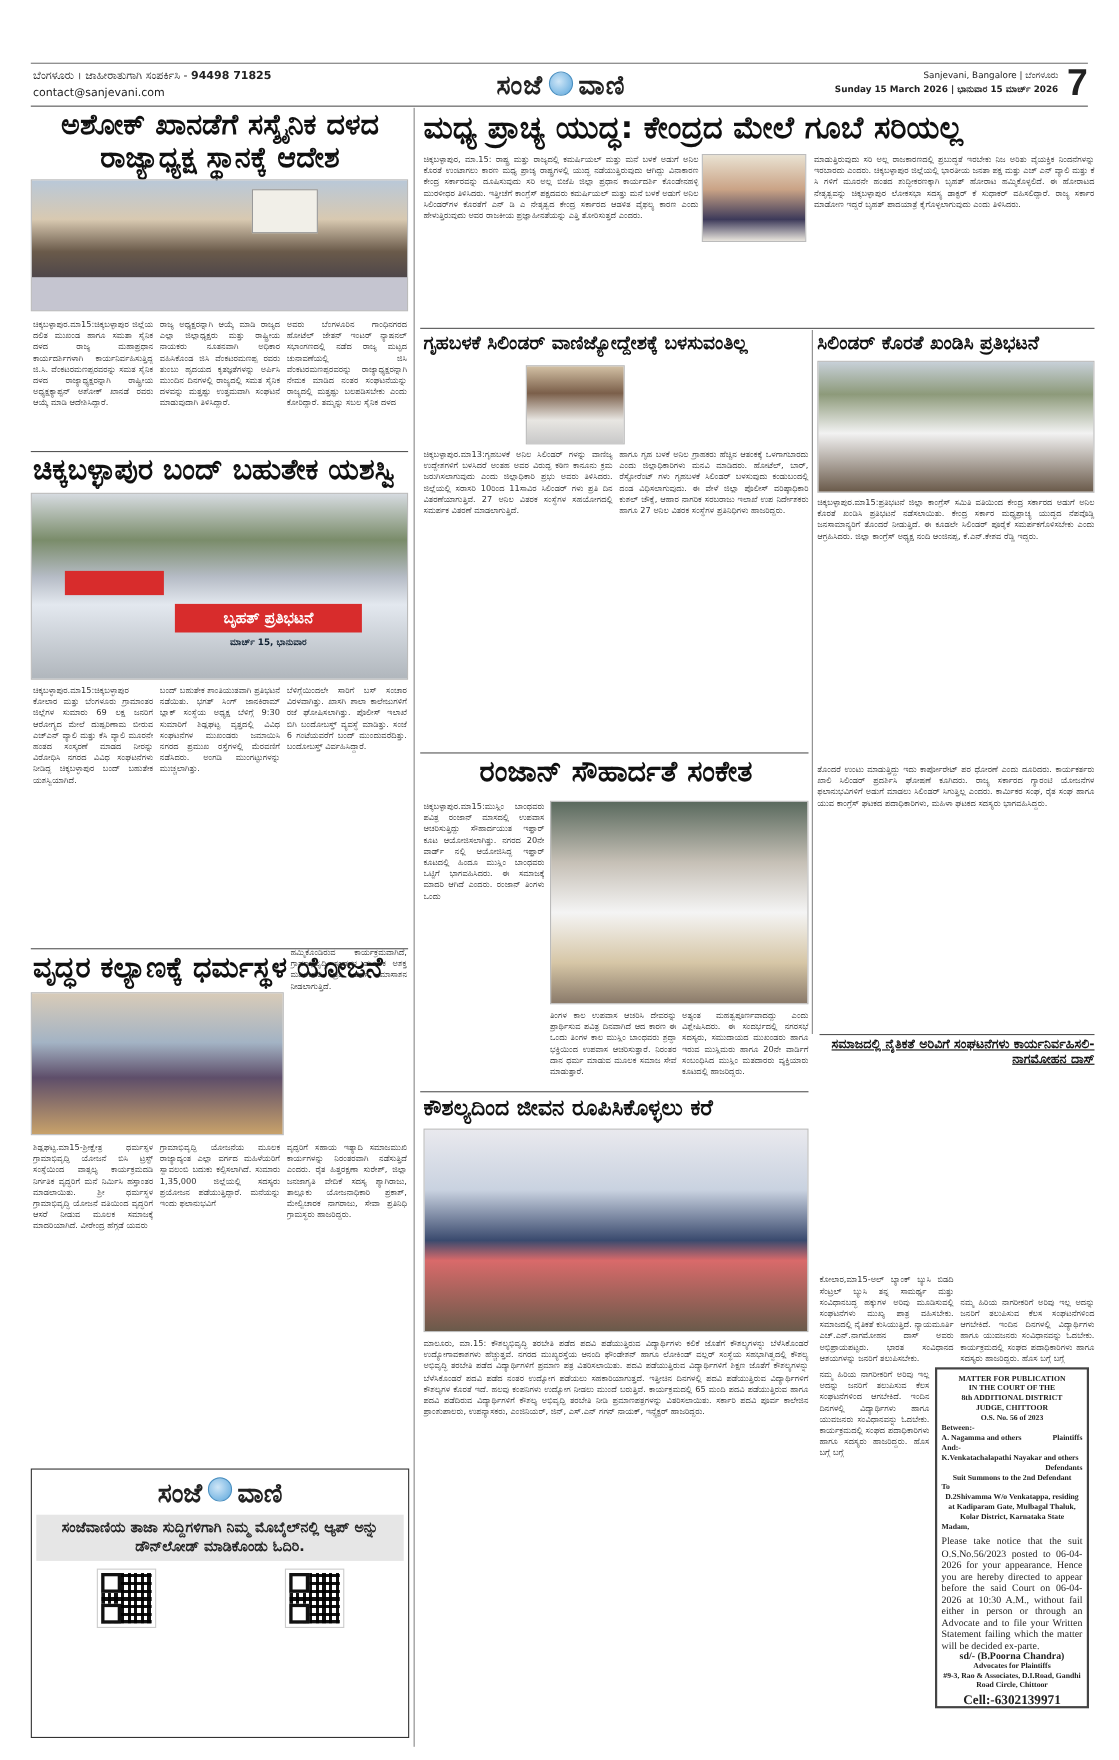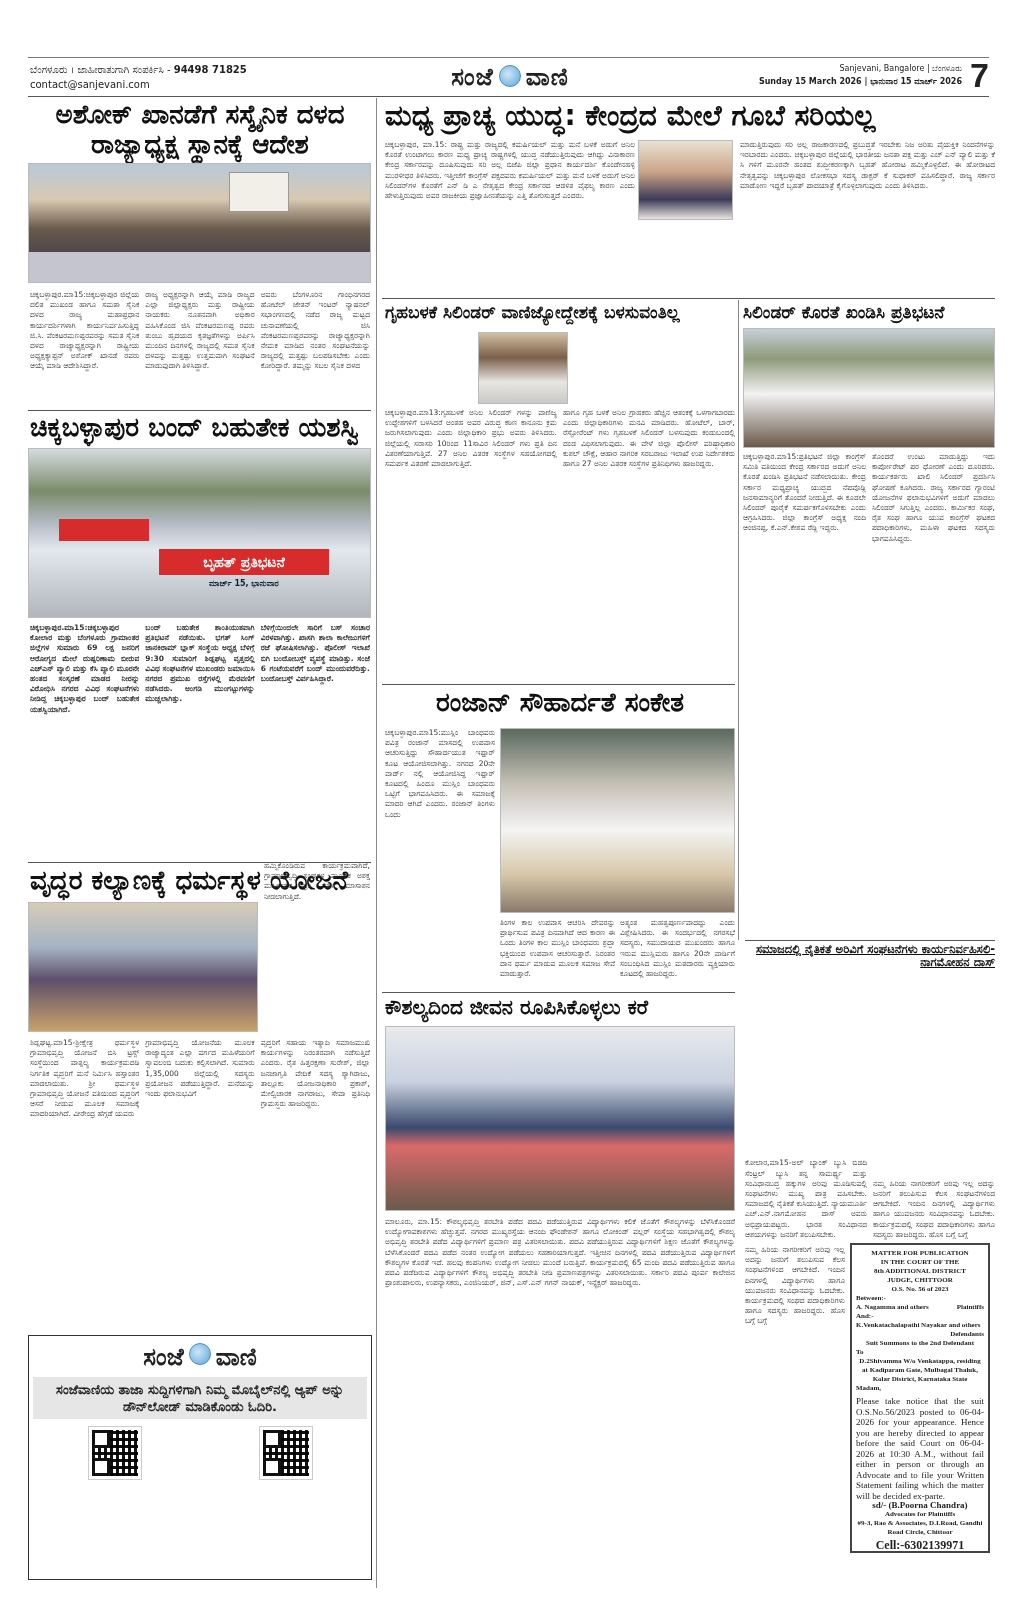--- a/index.html
+++ b/index.html
@@ -76,21 +76,21 @@
   <div class="text-col">ಅವರು ಬೆಂಗಳೂರಿನ ಗಾಂಧಿನಗರದ ಹೋಟೆಲ್ ಜೇತನ್ ಇಂಟರ್ ನ್ಯಾಷನಲ್ ಸಭಾಂಗಣದಲ್ಲಿ ನಡೆದ ರಾಜ್ಯ ಮಟ್ಟದ ಚುನಾವಣೆಯಲ್ಲಿ ಜಿಸಿ ವೆಂಕಟರಮಣಪ್ಪರವರನ್ನು ರಾಜ್ಯಾಧ್ಯಕ್ಷರನ್ನಾಗಿ ನೇಮಕ ಮಾಡಿದ ನಂತರ ಸಂಘಟನೆಯನ್ನು ರಾಜ್ಯದಲ್ಲಿ ಮತ್ತಷ್ಟು ಬಲಪಡಿಸಬೇಕು ಎಂದು ಕೋರಿದ್ದಾರೆ. ತಮ್ಮನ್ನು ಸಬಲ ಸೈನಿಕ ದಳದ</div>
 </div>
 <div class="hr" style="left:28px; width:343px; top:410px;"></div>
 
 <div class="abs headline h-big" style="left:30px; top:413px; width:340px;">ಚಿಕ್ಕಬಳ್ಳಾಪುರ ಬಂದ್ ಬಹುತೇಕ ಯಶಸ್ವಿ</div>
 <div class="photo" style="left:28px; top:448px; width:343px; height:170px; background:linear-gradient(180deg,#d6dbe0 0%,#7a8c6a 25%,#b6bcc6 45%,#e3e8ef 60%,#b0b6bc 100%);">
   <div style="position:absolute;left:130px;top:100px;width:170px;height:26px;background:#d82c2c;color:#fff;font-weight:bold;font-size:14px;display:flex;align-items:center;justify-content:center;">ಬೃಹತ್ ಪ್ರತಿಭಟನೆ</div>
   <div style="position:absolute;left:180px;top:130px;font-size:8px;color:#123;font-weight:bold;">ಮಾರ್ಚ್ 15, ಭಾನುವಾರ</div>
   <div style="position:absolute;left:30px;top:70px;width:90px;height:22px;background:#d82c2c;"></div>
 </div>
-<div class="text-cols" style="left:30px; top:623px; width:340px; height:235px;font-weight:bold;">
+<div class="text-cols" style="left:30px; top:623px; width:340px; height:235px;">
   <div class="text-col">ಚಿಕ್ಕಬಳ್ಳಾಪುರ.ಮಾ15:ಚಿಕ್ಕಬಳ್ಳಾಪುರ ಕೋಲಾರ ಮತ್ತು ಬೆಂಗಳೂರು ಗ್ರಾಮಾಂತರ ಜಿಲ್ಲೆಗಳ ಸುಮಾರು 69 ಲಕ್ಷ ಜನರಿಗೆ ಆರೋಗ್ಯದ ಮೇಲೆ ದುಷ್ಪರಿಣಾಮ ಬೀರುವ ಎಚ್‌ಎನ್ ವ್ಯಾಲಿ ಮತ್ತು ಕೆಸಿ ವ್ಯಾಲಿ ಮೂರನೇ ಹಂತದ ಸಂಸ್ಕರಣೆ ಮಾಡದ ನೀರನ್ನು ವಿರೋಧಿಸಿ ನಗರದ ವಿವಿಧ ಸಂಘಟನೆಗಳು ನೀಡಿದ್ದ ಚಿಕ್ಕಬಳ್ಳಾಪುರ ಬಂದ್ ಬಹುತೇಕ ಯಶಸ್ವಿಯಾಗಿದೆ.</div>
   <div class="text-col">ಬಂದ್ ಬಹುತೇಕ ಶಾಂತಿಯುತವಾಗಿ ಪ್ರತಿಭಟನೆ ನಡೆಯಿತು. ಭಗತ್ ಸಿಂಗ್ ಜಾನಕಿರಾಮ್ ಬ್ಲಾಕ್ ಸಂಸ್ಥೆಯ ಅಧ್ಯಕ್ಷ ಬೆಳಿಗ್ಗೆ 9:30 ಸುಮಾರಿಗೆ ಶಿಡ್ಲಘಟ್ಟ ವೃತ್ತದಲ್ಲಿ ವಿವಿಧ ಸಂಘಟನೆಗಳ ಮುಖಂಡರು ಜಮಾಯಿಸಿ ನಗರದ ಪ್ರಮುಖ ರಸ್ತೆಗಳಲ್ಲಿ ಮೆರವಣಿಗೆ ನಡೆಸಿದರು. ಅಂಗಡಿ ಮುಂಗಟ್ಟುಗಳನ್ನು ಮುಚ್ಚಲಾಗಿತ್ತು.</div>
   <div class="text-col">ಬೆಳಿಗ್ಗೆಯಿಂದಲೇ ಸಾರಿಗೆ ಬಸ್ ಸಂಚಾರ ವಿರಳವಾಗಿತ್ತು. ಖಾಸಗಿ ಶಾಲಾ ಕಾಲೇಜುಗಳಿಗೆ ರಜೆ ಘೋಷಿಸಲಾಗಿತ್ತು. ಪೊಲೀಸ್ ಇಲಾಖೆ ಬಿಗಿ ಬಂದೋಬಸ್ತ್ ವ್ಯವಸ್ಥೆ ಮಾಡಿತ್ತು. ಸಂಜೆ 6 ಗಂಟೆಯವರೆಗೆ ಬಂದ್ ಮುಂದುವರೆದಿತ್ತು. ಬಂದೋಬಸ್ತ್ ವಿರ್ವಹಿಸಿದ್ದಾರೆ.</div>
 </div>
 <div class="hr" style="left:28px; width:343px; top:862px;"></div>
 
 <div class="abs headline h-big" style="left:30px; top:866px; width:340px;">ವೃದ್ಧರ ಕಲ್ಯಾಣಕ್ಕೆ ಧರ್ಮಸ್ಥಳ ಯೋಜನೆ</div>
 <div class="photo" style="left:28px; top:902px; width:230px; height:130px; background:linear-gradient(180deg,#d8cbb8 0%,#a3b3c4 35%,#5e4e6a 60%,#c8a26a 100%);"></div>
 <div class="abs text-col" style="left:264px; top:861px; width:106px; height:130px;">ಹಮ್ಮಿಕೊಂಡಿರುವ ಕಾರ್ಯಕ್ರಮವಾಗಿದೆ, ಗ್ರಾಮಾಭಿವೃದ್ಧಿ ಸಂಘಗಳ ಮೂಲಕ ಅಶಕ್ತ ಮಹಿಳೆಯರ ಪ್ರತಿ ವರ್ಷ ಮಾಸಾಶನ ನೀಡಲಾಗುತ್ತಿದೆ.</div>
 <div class="text-cols" style="left:30px; top:1038px; width:340px; height:288px;">
@@ -118,21 +118,21 @@
 
 <div class="abs headline h-med" style="left:385px; top:303px; width:350px; font-size:17px;">ಗೃಹಬಳಕೆ ಸಿಲಿಂಡರ್ ವಾಣಿಜ್ಯೋದ್ದೇಶಕ್ಕೆ ಬಳಸುವಂತಿಲ್ಲ</div>
 <div class="photo" style="left:478px; top:332px; width:90px; height:72px; background:linear-gradient(180deg,#d2c0a4 0%,#7b5f4a 35%,#e8e6e2 70%,#c9c9c9 100%);"></div>
 <div class="text-cols" style="left:385px; top:408px; width:350px; height:270px;">
   <div class="text-col">ಚಿಕ್ಕಬಳ್ಳಾಪುರ.ಮಾ13:ಗೃಹಬಳಕೆ ಅನಿಲ ಸಿಲಿಂಡರ್ ಗಳನ್ನು ವಾಣಿಜ್ಯ ಉದ್ದೇಶಗಳಿಗೆ ಬಳಸಿದರೆ ಅಂತಹ ಅವರ ವಿರುದ್ಧ ಕಠಿಣ ಕಾನೂನು ಕ್ರಮ ಜರುಗಿಸಲಾಗುವುದು ಎಂದು ಜಿಲ್ಲಾಧಿಕಾರಿ ಪ್ರಭು ಅವರು ತಿಳಿಸಿದರು. ಜಿಲ್ಲೆಯಲ್ಲಿ ಸರಾಸರಿ 10ರಿಂದ 11ಸಾವಿರ ಸಿಲಿಂಡರ್ ಗಳು ಪ್ರತಿ ದಿನ ವಿತರಣೆಯಾಗುತ್ತಿವೆ. 27 ಅನಿಲ ವಿತರಕ ಸಂಸ್ಥೆಗಳ ಸಹಯೋಗದಲ್ಲಿ ಸಮರ್ಪಕ ವಿತರಣೆ ಮಾಡಲಾಗುತ್ತಿದೆ.</div>
   <div class="text-col">ಹಾಗೂ ಗೃಹ ಬಳಕೆ ಅನಿಲ ಗ್ರಾಹಕರು ಹೆಚ್ಚಿನ ಆತಂಕಕ್ಕೆ ಒಳಗಾಗಬಾರದು ಎಂದು ಜಿಲ್ಲಾಧಿಕಾರಿಗಳು ಮನವಿ ಮಾಡಿದರು. ಹೋಟೆಲ್, ಬಾರ್, ರೆಸ್ಟೋರೆಂಟ್ ಗಳು ಗೃಹಬಳಕೆ ಸಿಲಿಂಡರ್ ಬಳಸುವುದು ಕಂಡುಬಂದಲ್ಲಿ ದಂಡ ವಿಧಿಸಲಾಗುವುದು. ಈ ವೇಳೆ ಜಿಲ್ಲಾ ಪೊಲೀಸ್ ವರಿಷ್ಠಾಧಿಕಾರಿ ಕುಶಲ್ ಚೌಕ್ಸೆ, ಆಹಾರ ನಾಗರಿಕ ಸರಬರಾಜು ಇಲಾಖೆ ಉಪ ನಿರ್ದೇಶಕರು ಹಾಗೂ 27 ಅನಿಲ ವಿತರಕ ಸಂಸ್ಥೆಗಳ ಪ್ರತಿನಿಧಿಗಳು ಹಾಜರಿದ್ದರು.</div>
 </div>
 
 <div class="abs headline h-med" style="left:743px; top:303px; width:255px; font-size:17px;">ಸಿಲಿಂಡರ್ ಕೊರತೆ ಖಂಡಿಸಿ ಪ್ರತಿಭಟನೆ</div>
 <div class="photo" style="left:743px; top:328px; width:252px; height:120px; background:linear-gradient(180deg,#c7d0d8 0%,#8d9a7a 25%,#f2f2f2 55%,#6a5a4a 100%);"></div>
-<div class="text-cols" style="left:743px; top:452px; width:252px; height:480px;">
+<div class="text-cols" style="left:743px; top:452px; width:252px; height:480px;flex-direction:column;">
   <div class="text-col">ಚಿಕ್ಕಬಳ್ಳಾಪುರ.ಮಾ15:ಪ್ರತಿಭಟನೆ ಜಿಲ್ಲಾ ಕಾಂಗ್ರೆಸ್ ಸಮಿತಿ ವತಿಯಿಂದ ಕೇಂದ್ರ ಸರ್ಕಾರದ ಅಡುಗೆ ಅನಿಲ ಕೊರತೆ ಖಂಡಿಸಿ ಪ್ರತಿಭಟನೆ ನಡೆಸಲಾಯಿತು. ಕೇಂದ್ರ ಸರ್ಕಾರ ಮಧ್ಯಪ್ರಾಚ್ಯ ಯುದ್ಧದ ನೆಪವೊಡ್ಡಿ ಜನಸಾಮಾನ್ಯರಿಗೆ ತೊಂದರೆ ನೀಡುತ್ತಿದೆ. ಈ ಕೂಡಲೇ ಸಿಲಿಂಡರ್ ಪೂರೈಕೆ ಸಮರ್ಪಕಗೊಳಿಸಬೇಕು ಎಂದು ಆಗ್ರಹಿಸಿದರು. ಜಿಲ್ಲಾ ಕಾಂಗ್ರೆಸ್ ಅಧ್ಯಕ್ಷ ನಂದಿ ಆಂಜಿನಪ್ಪ, ಕೆ.ಎನ್.ಕೇಶವ ರೆಡ್ಡಿ ಇದ್ದರು.</div>
   <div class="text-col">ತೊಂದರೆ ಉಂಟು ಮಾಡುತ್ತಿದ್ದು ಇದು ಕಾರ್ಪೋರೇಟ್ ಪರ ಧೋರಣೆ ಎಂದು ದೂರಿದರು. ಕಾರ್ಯಕರ್ತರು ಖಾಲಿ ಸಿಲಿಂಡರ್ ಪ್ರದರ್ಶಿಸಿ ಘೋಷಣೆ ಕೂಗಿದರು. ರಾಜ್ಯ ಸರ್ಕಾರದ ಗ್ಯಾರಂಟಿ ಯೋಜನೆಗಳ ಫಲಾನುಭವಿಗಳಿಗೆ ಅಡುಗೆ ಮಾಡಲು ಸಿಲಿಂಡರ್ ಸಿಗುತ್ತಿಲ್ಲ ಎಂದರು. ಕಾರ್ಮಿಕರ ಸಂಘ, ರೈತ ಸಂಘ ಹಾಗೂ ಯುವ ಕಾಂಗ್ರೆಸ್ ಘಟಕದ ಪದಾಧಿಕಾರಿಗಳು, ಮಹಿಳಾ ಘಟಕದ ಸದಸ್ಯರು ಭಾಗವಹಿಸಿದ್ದರು.</div>
 </div>
 
 <div class="hr" style="left:382px; width:353px; top:684px;"></div>
 <div class="abs headline" style="left:385px; top:688px; width:350px; font-size:26px; text-align:center;">ರಂಜಾನ್ ಸೌಹಾರ್ದತೆ ಸಂಕೇತ</div>
 <div class="abs text-col" style="left:385px; top:728px; width:110px; height:190px;">ಚಿಕ್ಕಬಳ್ಳಾಪುರ.ಮಾ15:ಮುಸ್ಲಿಂ ಬಾಂಧವರು ಪವಿತ್ರ ರಂಜಾನ್ ಮಾಸದಲ್ಲಿ ಉಪವಾಸ ಆಚರಿಸುತ್ತಿದ್ದು ಸೌಹಾರ್ದಯುತ ಇಫ್ತಾರ್ ಕೂಟ ಆಯೋಜಿಸಲಾಗಿತ್ತು. ನಗರದ 20ನೇ ವಾರ್ಡ್ ನಲ್ಲಿ ಆಯೋಜಿಸಿದ್ದ ಇಫ್ತಾರ್ ಕೂಟದಲ್ಲಿ ಹಿಂದೂ ಮುಸ್ಲಿಂ ಬಾಂಧವರು ಒಟ್ಟಿಗೆ ಭಾಗವಹಿಸಿದರು. ಈ ಸಮಾಜಕ್ಕೆ ಮಾದರಿ ಆಗಿದೆ ಎಂದರು. ರಂಜಾನ್ ತಿಂಗಳು ಒಂದು</div>
 <div class="photo" style="left:500px; top:728px; width:235px; height:185px; background:linear-gradient(180deg,#5a6a5e 0%,#c6c0b6 30%,#f4f4f4 55%,#d6c6a6 80%,#8a7a6a 100%);"></div>
 <div class="abs text-col" style="left:500px; top:918px; width:115px; height:70px;">ತಿಂಗಳ ಕಾಲ ಉಪವಾಸ ಆಚರಿಸಿ ದೇವರನ್ನು ಪ್ರಾರ್ಥಿಸುವ ಪವಿತ್ರ ದಿನವಾಗಿದೆ ಆದ ಕಾರಣ ಈ ಒಂದು ತಿಂಗಳ ಕಾಲ ಮುಸ್ಲಿಂ ಬಾಂಧವರು ಶ್ರದ್ಧಾ ಭಕ್ತಿಯಿಂದ ಉಪವಾಸ ಆಚರಿಸುತ್ತಾರೆ. ನಿರಂತರ ದಾನ ಧರ್ಮ ಮಾಡುವ ಮೂಲಕ ಸಮಾಜ ಸೇವೆ ಮಾಡುತ್ತಾರೆ.</div>
 <div class="abs text-col" style="left:620px; top:918px; width:115px; height:70px;">ಅತ್ಯಂತ ಮಹತ್ವಪೂರ್ಣವಾದದ್ದು ಎಂದು ವಿಶ್ಲೇಷಿಸಿದರು. ಈ ಸಂದರ್ಭದಲ್ಲಿ ನಗರಸಭೆ ಸದಸ್ಯರು, ಸಮುದಾಯದ ಮುಖಂಡರು ಹಾಗೂ ಇರುವ ಮುಸ್ಲಿಮರು ಹಾಗೂ 20ನೇ ವಾರ್ಡಿಗೆ ಸಂಬಂಧಿಸಿದ ಮುಸ್ಲಿಂ ಮತದಾರರು ವ್ಯಕ್ತಿಯಾರು ಕೂಟದಲ್ಲಿ ಹಾಜರಿದ್ದರು.</div>

